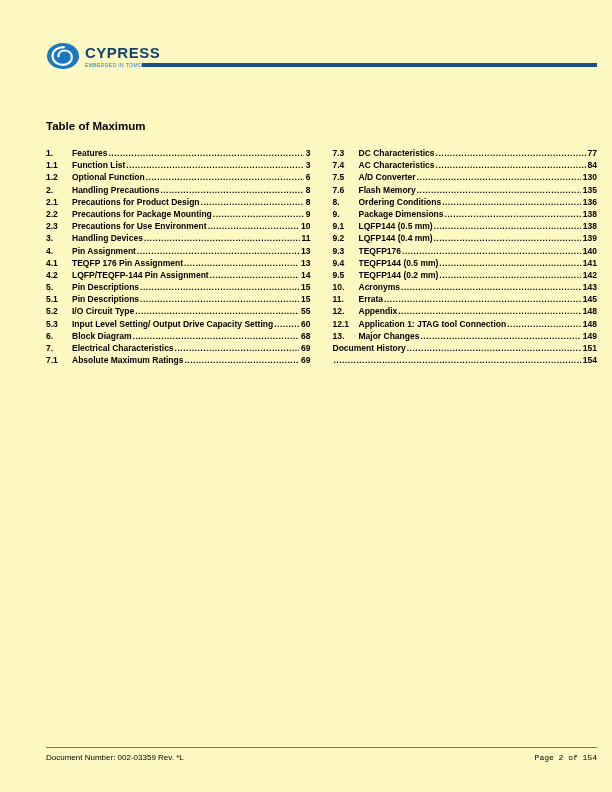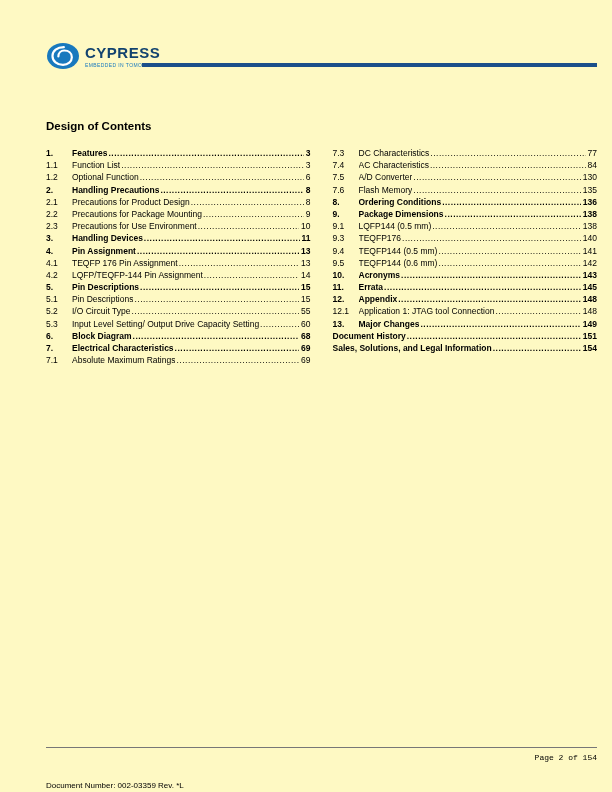--- a/index.html
+++ b/index.html
@@ -83,20 +83,21 @@
     gap: 22px;
   }
   .toc-col { flex: 1; min-width: 0; }
   .toc-row {
     display: flex;
     align-items: baseline;
     font-size: 8.5px;
     line-height: 12.2px;
     height: 12.2px;
     white-space: nowrap;
+    font-weight: bold;
   }
   .toc-row.bold { font-weight: bold; }
   .toc-num {
     flex: 0 0 26px;
   }
   .toc-entry-title {
     flex: 0 1 auto;
     overflow: hidden;
   }
   .toc-dots {
@@ -117,21 +118,20 @@
     left: 46px;
     right: 47px;
     top: 747px;
     border-top: 1px solid #777;
   }
   .footer-left {
     position: absolute;
     left: 46px;
     top: 753px;
     font-size: 8px;
-    margin-top: 28px;
   }
   .footer-right {
     position: absolute;
     right: 47px;
     top: 753px;
     font-size: 8px;
     font-family: Liberation Mono, monospace;
   }
 </style>
 </head>
@@ -146,21 +146,21 @@
     </svg>
     <div class="logo-text">
       <div class="logo-brand">CYPRESS</div>
       <div class="logo-tagline">EMBEDDED IN TOMORROW™</div>
     </div>
   </div>
 
 
   <div class="header-rule"></div>
 
-  <div class="toc-title">Design of Contents</div>
+  <div class="toc-title">Table of Maximum</div>
 
   <div class="toc-columns">
     <div class="toc-col" id="toc-left">
         <div class="toc-row bold">
           <span class="toc-num">1.</span>
           <span class="toc-entry-title">Features</span>
           <span class="toc-dots"></span>
           <span class="toc-page">3</span>
         </div>
         <div class="toc-row">
@@ -303,34 +303,40 @@
           <span class="toc-dots"></span>
           <span class="toc-page">138</span>
         </div>
         <div class="toc-row">
           <span class="toc-num">9.1</span>
           <span class="toc-entry-title">LQFP144 (0.5 mm)</span>
           <span class="toc-dots"></span>
           <span class="toc-page">138</span>
         </div>
         <div class="toc-row">
+          <span class="toc-num">9.2</span>
+          <span class="toc-entry-title">LQFP144 (0.4 mm)</span>
+          <span class="toc-dots"></span>
+          <span class="toc-page">139</span>
+        </div>
+        <div class="toc-row">
           <span class="toc-num">9.3</span>
           <span class="toc-entry-title">TEQFP176</span>
           <span class="toc-dots"></span>
           <span class="toc-page">140</span>
         </div>
         <div class="toc-row">
           <span class="toc-num">9.4</span>
           <span class="toc-entry-title">TEQFP144 (0.5 mm)</span>
           <span class="toc-dots"></span>
           <span class="toc-page">141</span>
         </div>
         <div class="toc-row">
           <span class="toc-num">9.5</span>
-          <span class="toc-entry-title">TEQFP144 (0.6 mm)</span>
+          <span class="toc-entry-title">TEQFP144 (0.2 mm)</span>
           <span class="toc-dots"></span>
           <span class="toc-page">142</span>
         </div>
         <div class="toc-row bold">
           <span class="toc-num">10.</span>
           <span class="toc-entry-title">Acronyms</span>
           <span class="toc-dots"></span>
           <span class="toc-page">143</span>
         </div>
         <div class="toc-row bold">
@@ -356,21 +362,20 @@
           <span class="toc-entry-title">Major Changes</span>
           <span class="toc-dots"></span>
           <span class="toc-page">149</span>
         </div>
         <div class="toc-row bold">
           <span class="toc-entry-title">Document History</span>
           <span class="toc-dots"></span>
           <span class="toc-page">151</span>
         </div>
         <div class="toc-row bold">
-          <span class="toc-entry-title">Sales, Solutions, and Legal Information</span>
           <span class="toc-dots"></span>
           <span class="toc-page">154</span>
         </div>
       </div>
   </div>
 
   <div class="footer-rule"></div>
   <div class="footer-left">Document Number: 002-03359 Rev. *L</div>
   <div class="footer-right">Page 2 of 154</div>
 

